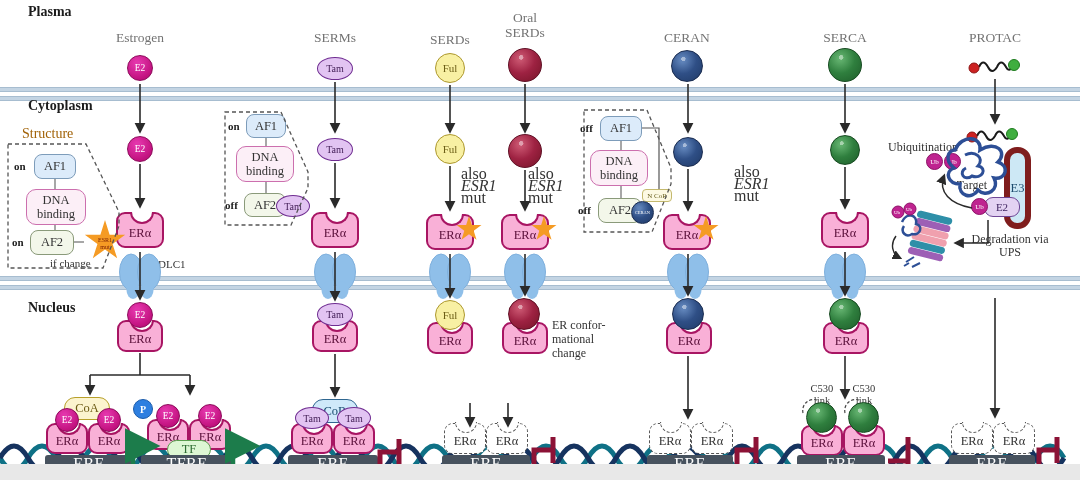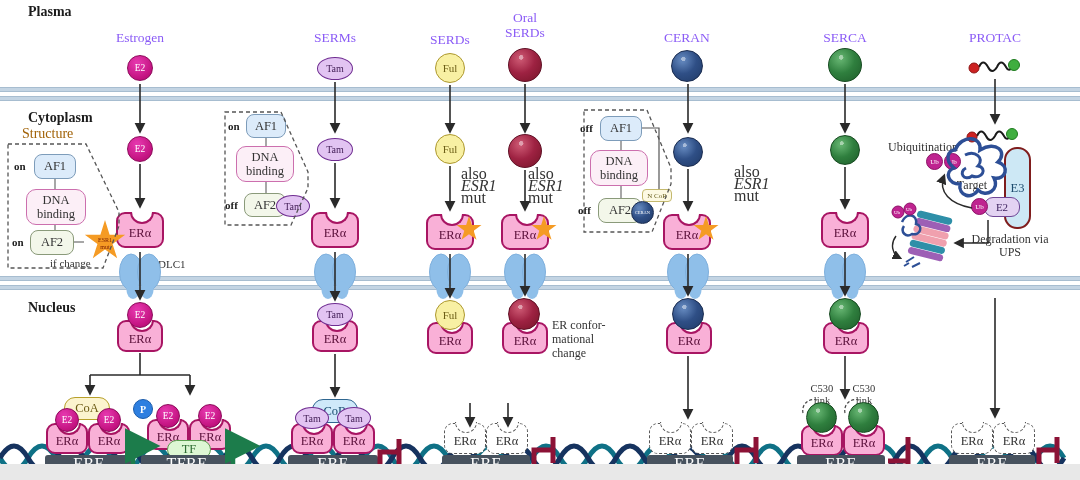--- a/index.html
+++ b/index.html
@@ -1,20 +1,20 @@
 <!DOCTYPE html>
 <html><head>
 <meta charset="utf-8">
 <style>
   html,body{margin:0;padding:0;background:#e8e8e8;}
   #canvas{position:relative;width:1080px;height:464px;background:#ffffff;overflow:hidden;
           font-family:Liberation Serif, serif;}
   .a{position:absolute;box-sizing:border-box;}
   .comp{font-weight:bold;font-size:14px;color:#1c1c1c;}
-  .hdr{font-size:13.5px;color:#8b5cf6;text-align:center;width:100px;}
+  .hdr{font-size:13.5px;color:#737373;text-align:center;width:100px;}
   .membrane{left:0;width:1080px;height:5px;background:#c3d4e3;border-top:1px solid #a7bdd0;border-bottom:1px solid #a7bdd0;}
   .era{background:#f9b0d7;border:2px solid #a81563;border-radius:9px;color:#5a0f3a;
        font-size:12.5px;display:flex;align-items:center;justify-content:center;padding-top:6px;}
   .era::before{content:"";position:absolute;top:-2px;left:50%;margin-left:-10px;width:20px;height:10px;
        background:#fff;border:2px solid #a81563;border-top:none;border-radius:0 0 20px 20px;}
   .era.ghost{background:#fff;border:1.6px dashed #555;color:#333;}
   .era.ghost::before{border:1.6px dashed #555;border-top:none;}
   .circ{border-radius:50%;display:flex;align-items:center;justify-content:center;}
   .e2c{background:radial-gradient(circle at 38% 30%,#e335ab 10%,#c2127f 70%,#a30d69 100%);
        border:1.5px solid #8c0a5a;color:#fff;font-size:9.5px;}
@@ -30,21 +30,21 @@
        radial-gradient(circle at 35% 30%,#5fae6b 8%,#2f7f3e 48%,#1e5c2a 100%);border:1.5px solid #164a20;}
   .bx{border-radius:8px;display:flex;align-items:center;justify-content:center;font-size:12.5px;color:#333;}
   .af1{background:#dcebfa;border:1.6px solid #7d9cba;}
   .af2{background:#f3f7ea;border:1.6px solid #8a9a7a;}
   .dnab{background:#fceff7;border:1.6px solid #cc6fae;flex-direction:column;line-height:14px;border-radius:10px;}
   .coa{background:#fcf4cf;border:1.6px solid #b8a02a;border-radius:11px;color:#6b5a14;}
   .cor{background:#cfe9fa;border:1.6px solid #2f6690;border-radius:11px;color:#174a6e;}
   .tf{background:#ddf7d4;border:1.6px solid #5a9e4f;border-radius:11px;color:#2f6d33;}
   .pcirc{background:#2e7fe0;border:1.5px solid #1b5cab;color:#fff;font-size:10px;font-weight:bold;}
   .ub{background:#bf2390;border:1.5px solid #8c1266;color:#fff;font-size:7px;}
-  .e3box{background:#cde8f5;border:2px solid #7f1d1d;border-radius:13px;color:#1d4c6e;font-size:12.5px;
+  .e3box{background:#cde8f5;border:6px solid #7f1d1d;border-radius:13px;color:#1d4c6e;font-size:12.5px;
          display:flex;align-items:center;justify-content:center;}
   .e2enz{background:#e3d3f2;border:1.7px solid #6f4796;border-radius:9px;color:#3f2460;font-size:11px;
          display:flex;align-items:center;justify-content:center;}
   .ere{background:#47525e;border-radius:3px;color:#fff;font-size:16px;display:flex;align-items:center;
        justify-content:center;letter-spacing:.5px;}
   .star{background:#f59b24;clip-path:polygon(50% 0%,61% 35%,98% 35%,68% 57%,79% 91%,50% 70%,21% 91%,32% 57%,2% 35%,39% 35%);}
   .onoff{font-size:11px;font-weight:bold;color:#222;}
   .note{font-size:16px;color:#333;line-height:12px;margin-left:38px;}
   .it{font-style:italic;}
   .small-lbl{font-size:11px;color:#333;}
@@ -63,21 +63,21 @@
   <div class="a membrane" style="top:96px"></div>
   <div class="a membrane" style="top:276px"></div>
   <div class="a membrane" style="top:285px"></div>
 
   <svg class="a" style="left:0;top:441px" width="1080" height="34">
     <path d="M0,17 q14,24 28,0 t28,0 t28,0 t28,0 t28,0 t28,0 t28,0 t28,0 t28,0 t28,0 t28,0 t28,0 t28,0 t28,0 t28,0 t28,0 t28,0 t28,0 t28,0 t28,0 t28,0 t28,0 t28,0 t28,0 t28,0 t28,0 t28,0 t28,0 t28,0 t28,0 t28,0 t28,0 t28,0 t28,0 t28,0 t28,0 t28,0 t28,0" fill="none" stroke="#0f7186" stroke-width="5"></path>
     <path d="M0,17 q14,-24 28,0 t28,0 t28,0 t28,0 t28,0 t28,0 t28,0 t28,0 t28,0 t28,0 t28,0 t28,0 t28,0 t28,0 t28,0 t28,0 t28,0 t28,0 t28,0 t28,0 t28,0 t28,0 t28,0 t28,0 t28,0 t28,0 t28,0 t28,0 t28,0 t28,0 t28,0 t28,0 t28,0 t28,0 t28,0 t28,0 t28,0 t28,0" fill="none" stroke="#16335f" stroke-width="5"></path>
   </svg>
 
   <div class="a comp" style="left:28px;top:4px">Plasma</div>
-  <div class="a comp" style="left:28px;top:110px">Cytoplasm</div>
+  <div class="a comp" style="left:28px;top:98px">Cytoplasm</div>
   <div class="a comp" style="left:28px;top:300px">Nucleus</div>
 
   <div class="a hdr" style="left:90px;top:30px">Estrogen</div>
   <div class="a hdr" style="left:285px;top:30px">SERMs</div>
   <div class="a hdr" style="left:400px;top:32px">SERDs</div>
   <div class="a hdr" style="left:475px;top:10px">Oral</div>
   <div class="a hdr" style="left:475px;top:25px">SERDs</div>
   <div class="a hdr" style="left:637px;top:30px">CERAN</div>
   <div class="a hdr" style="left:795px;top:30px">SERCA</div>
   <div class="a hdr" style="left:945px;top:30px">PROTAC</div>

